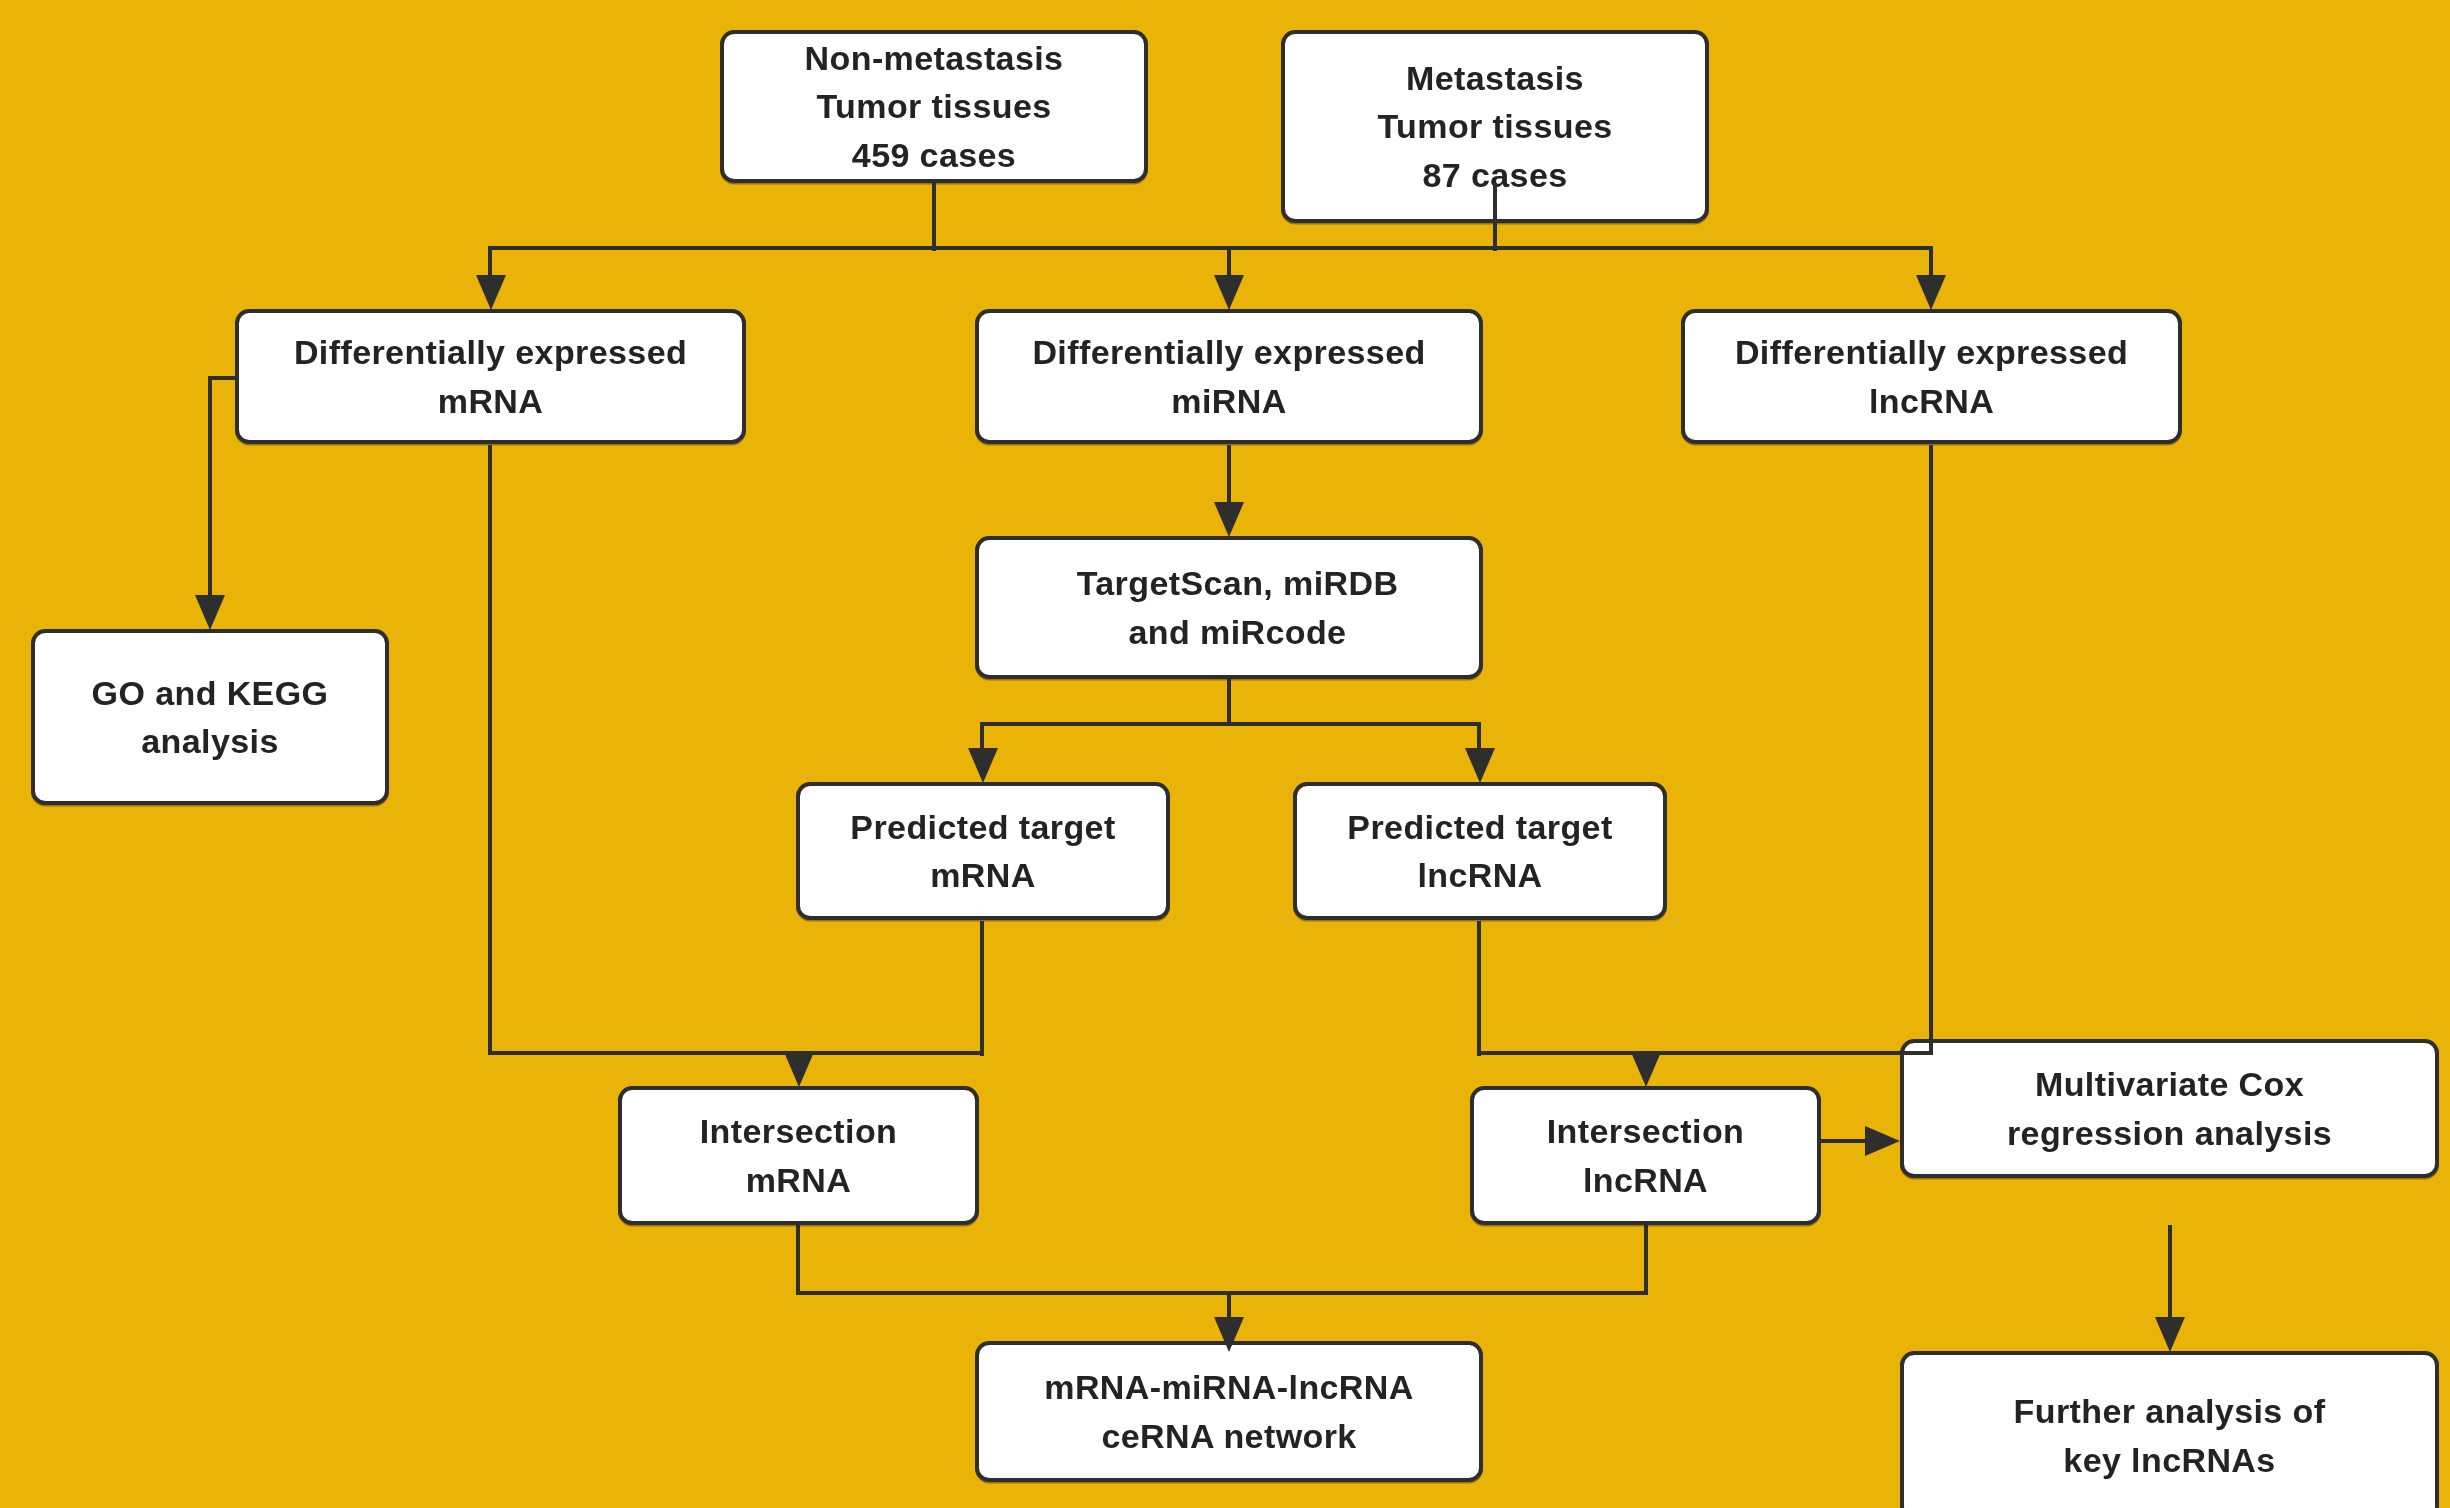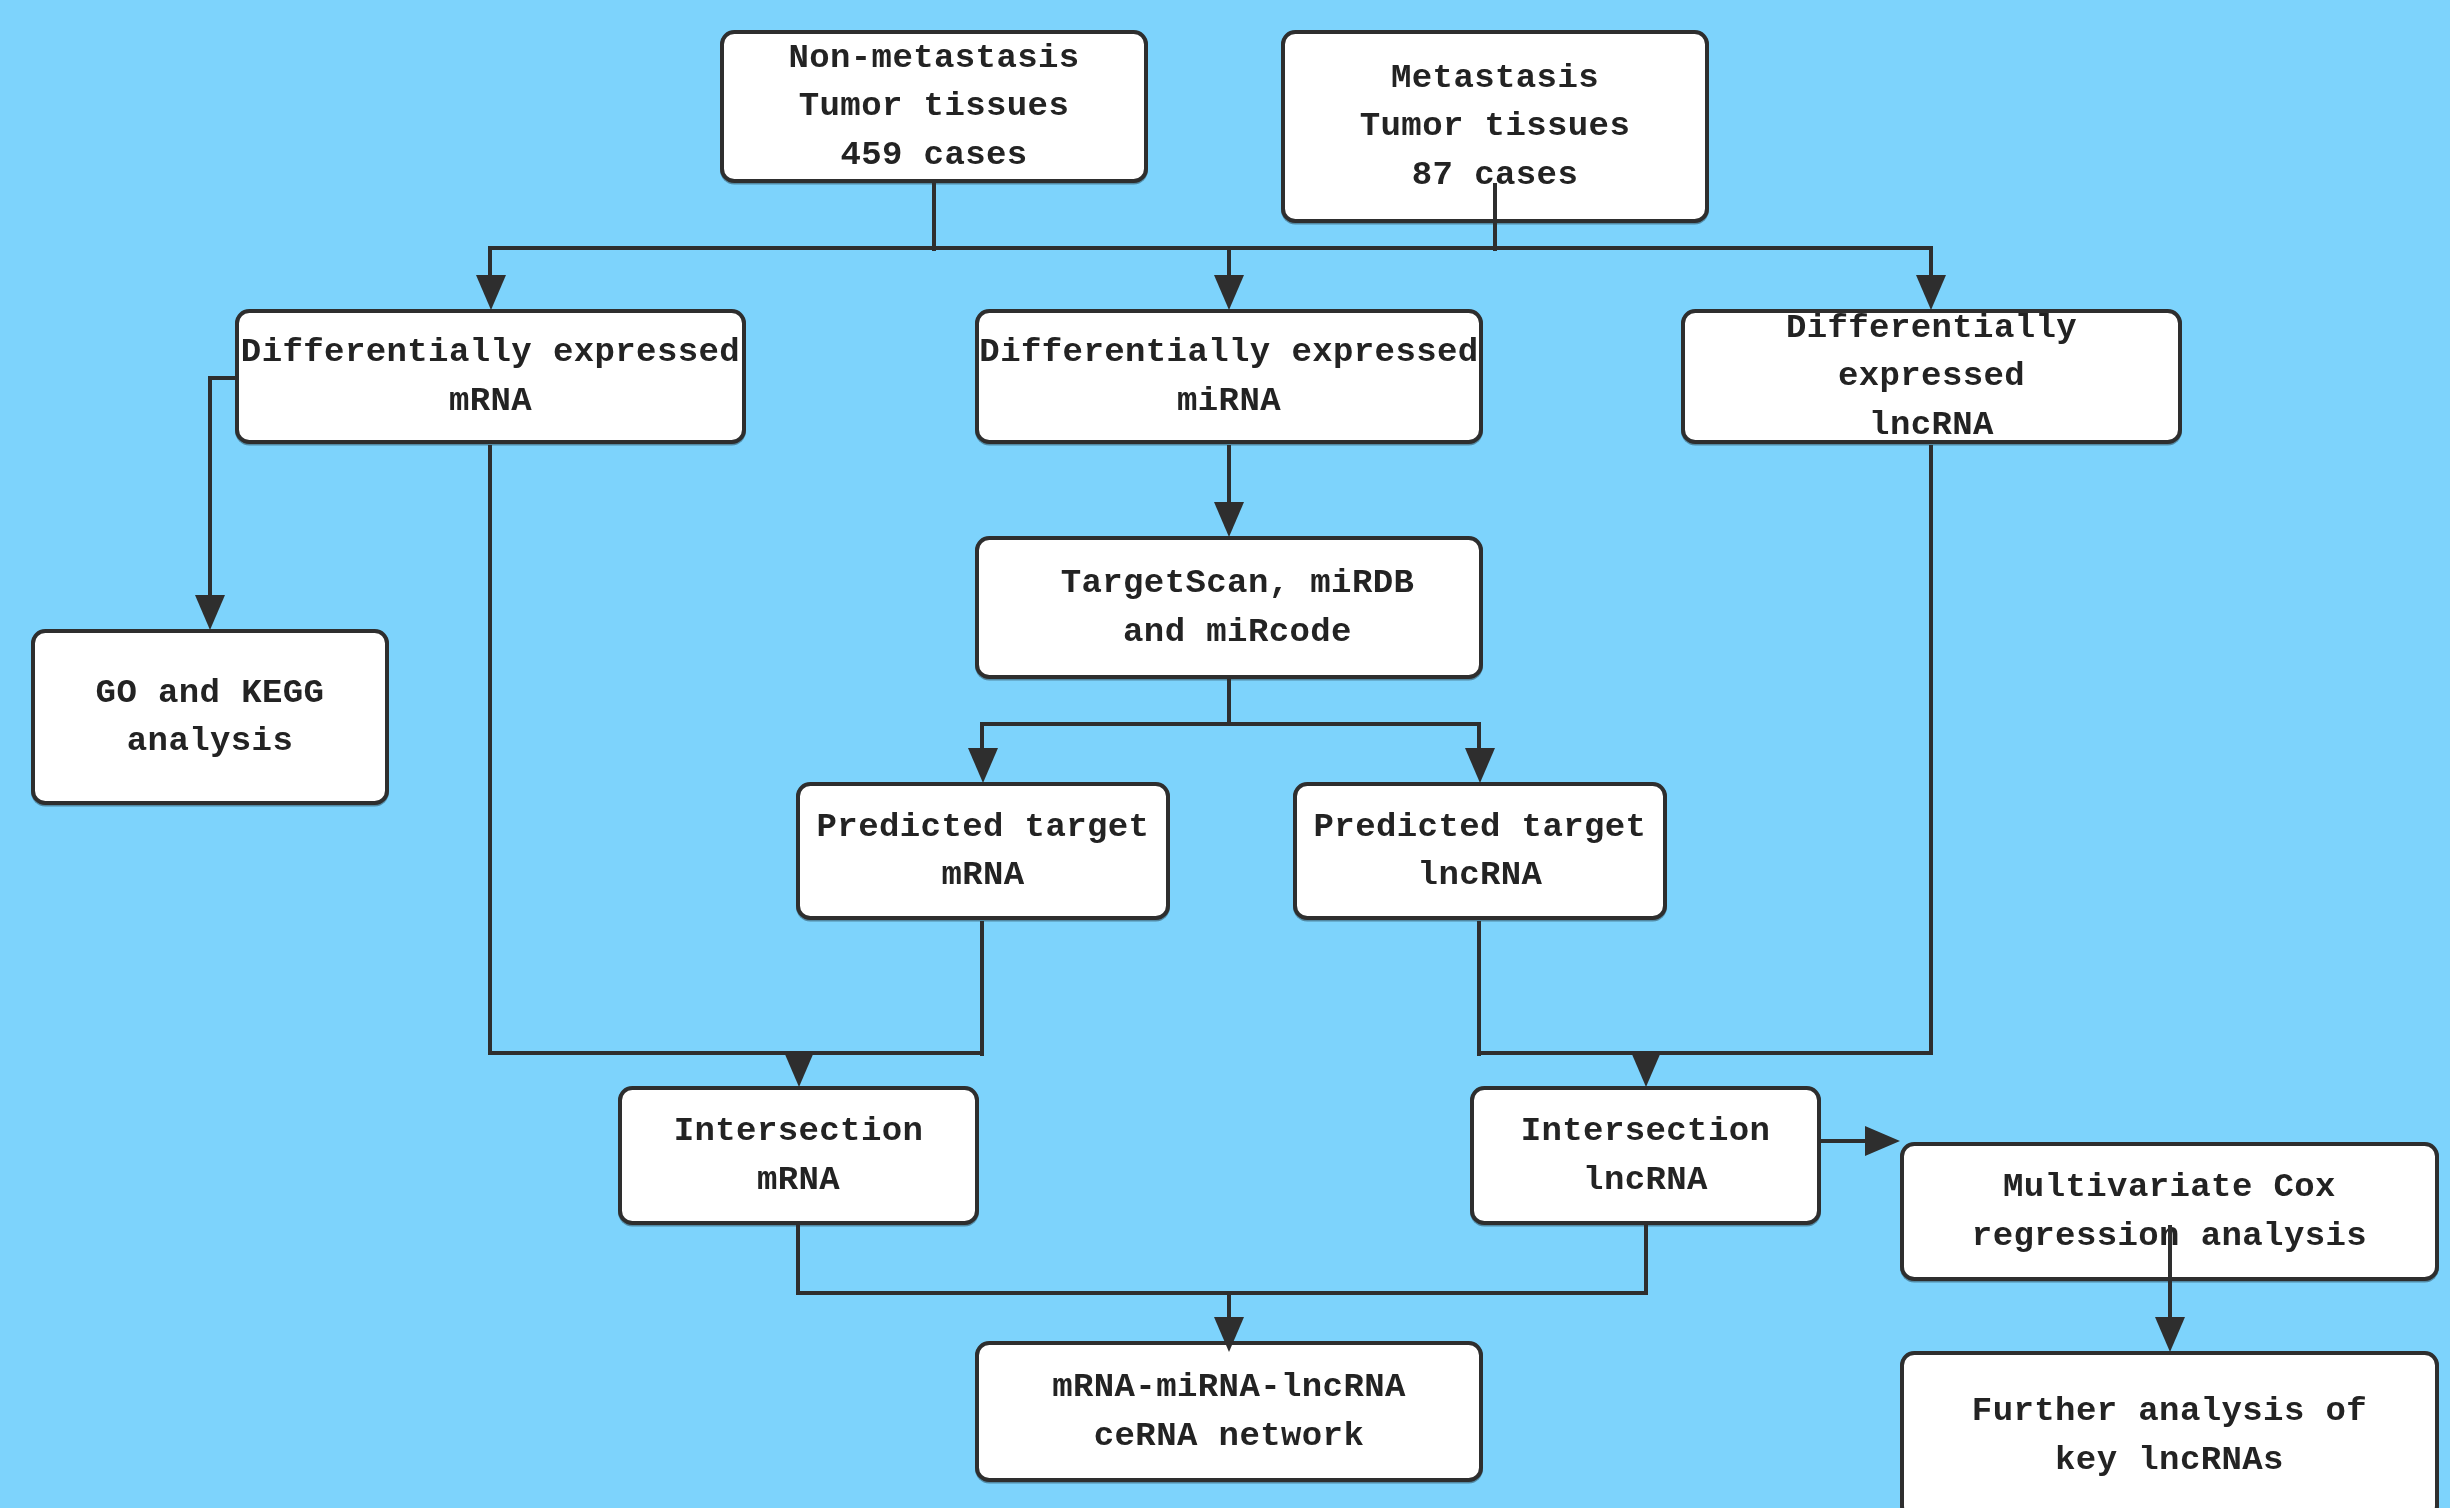--- a/index.html
+++ b/index.html
@@ -1,21 +1,21 @@
 <!DOCTYPE html>
 <html style="font-size:11.4px"><head>
 <meta charset="utf-8">
 <style>
   html, body { margin: 0; padding: 0; background: #ffffff; }
   #canvas {
     position: relative;
     width: 2450px;
     height: 1509px;
-    background: #7dd3fc;
-    font-family: Liberation Mono, monospace;
+    background: #eab308;
+    font-family: Liberation Sans, sans-serif;
     overflow: hidden;
   }
   .node {
     position: absolute;
     box-sizing: border-box;
     background: #ffffff;
     border: 4.3px solid #2e2e2e;
     border-radius: 14.3px;
     display: flex;
     align-items: center;
@@ -72,21 +72,21 @@
 
   <div class="node" style="left:796px; top:782px; width:374px; height:138px;"><span>Predicted target
 mRNA</span></div>
   <div class="node" style="left:1293px; top:782px; width:374px; height:138px;"><span>Predicted target
 lncRNA</span></div>
 
   <div class="node" style="left:618px; top:1086px; width:361px; height:139px;"><span>Intersection
 mRNA</span></div>
   <div class="node" style="left:1470px; top:1086px; width:351px; height:139px;"><span>Intersection
 lncRNA</span></div>
-  <div class="node" style="left:1900px; top:1142px; width:539px; height:139px;"><span>Multivariate Cox
+  <div class="node" style="left:1900px; top:1039px; width:539px; height:139px;"><span>Multivariate Cox
 regression analysis</span></div>
 
   <div class="node" style="left:975px; top:1341px; width:508px; height:141px;"><span>mRNA-miRNA-lncRNA
 ceRNA network</span></div>
   <div class="node" style="left:1900px; top:1351px; width:539px; height:169px;"><span>Further analysis of
 key lncRNAs</span></div>
 
   <div class="vl" style="left:932px; top:183px; height:68px;"></div>
   <div class="vl" style="left:1493px; top:183px; height:68px;"></div>
   <div class="hl" style="left:488px; top:246px; width:1445px;"></div>

